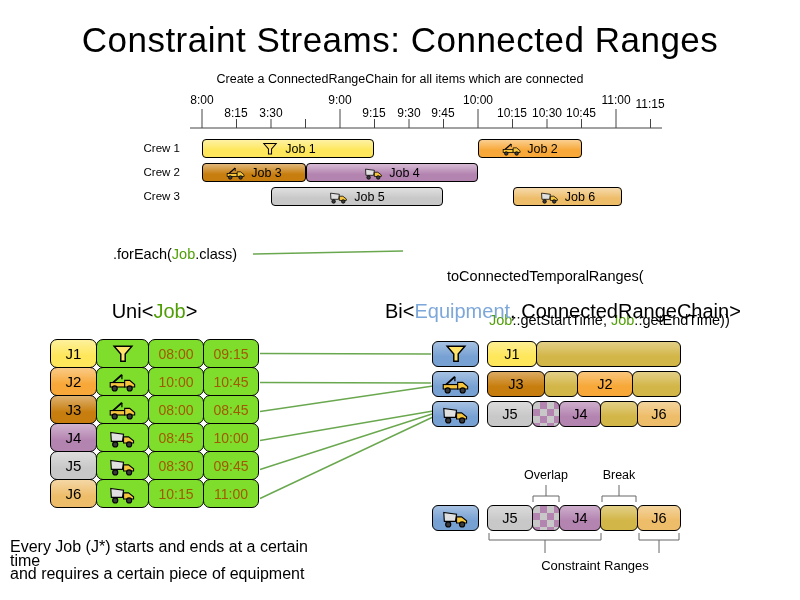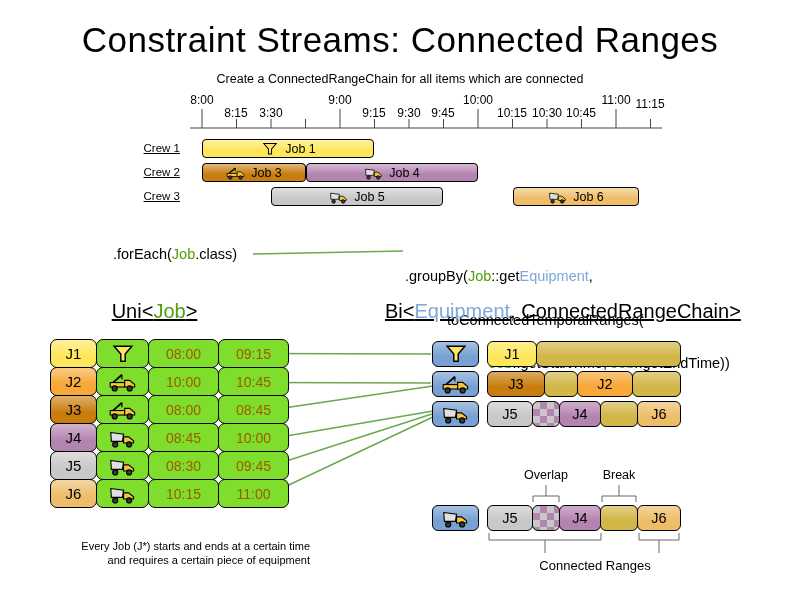--- a/index.html
+++ b/index.html
@@ -6,56 +6,56 @@
   body { font-family:"Liberation Sans", sans-serif; background:#fff; color:#000; }
   .canvas { position:relative; width:800px; height:600px; background:#fff; overflow:hidden; }
 
   .title { position:absolute; top:20px; left:0; width:800px; text-align:center;
            font-size:35px; font-weight:500; letter-spacing:0.5px; }
   .subtitle { position:absolute; top:72px; left:0; width:800px; text-align:center; font-size:12.5px; }
 
   .overlay { position:absolute; left:0; top:0; pointer-events:none; }
 
   .tick-label { position:absolute; transform:translateX(-50%); font-size:12px; white-space:nowrap; }
-  .crew-label { position:absolute; width:62px; text-align:right; font-size:11.5px;text-decoration:underline; }
+  .crew-label { position:absolute; width:62px; text-align:right; font-size:11.5px; }
 
   .bar { position:absolute; height:19px; border:1px solid #000; border-radius:4px;
          display:flex; align-items:center; justify-content:center; gap:5px; font-size:12.5px;
          background-image:linear-gradient(rgba(255,255,255,.45), rgba(255,255,255,0) 60%); }
 
   .code { position:absolute; font-size:14.5px; line-height:14.5px; white-space:pre; }
   .c-green { color:#4f9e05; }
   .c-blue  { color:#7da7d9; }
   .c-gold  { color:#000000; }
 
-  .sec-heading { position:absolute; text-align:center; font-size:20px; white-space:pre;text-decoration:underline; }
+  .sec-heading { position:absolute; text-align:center; font-size:20px; white-space:pre; }
 
   .uni-table { position:absolute; left:50px; top:339px; }
   .uni-row { display:flex; height:29px; }
   .uni-row + .uni-row { margin-top:-1px; }
   .ucell { border:1px solid #000; border-radius:7px; display:flex; align-items:center; justify-content:center; }
   .ulabel { width:47px; font-size:15px; background-image:linear-gradient(rgba(255,255,255,.4), rgba(255,255,255,0) 60%); }
   .uicon  { width:53px; margin-left:-1px; background:#7fde2b; }
-  .utime  { width:71px; margin-left:-1px; background:#7fde2b; font-size:14px; color:#a05a00; }
+  .utime  { width:56px; margin-left:-1px; background:#7fde2b; font-size:14px; color:#a05a00; }
 
   .bi-row { position:absolute; left:432px; display:flex; }
   .eqbox { width:47px; height:26px; background:#78a1d3; border:1px solid #000; border-radius:6px;
            display:flex; align-items:center; justify-content:center;
            background-image:linear-gradient(rgba(255,255,255,.35), rgba(255,255,255,0) 60%); }
   .chain { display:flex; margin-left:8px; }
   .seg { height:26px; border:1px solid #000; border-radius:6px; display:flex; align-items:center;
          justify-content:center; font-size:14.5px;
          background-image:linear-gradient(rgba(255,255,255,.35), rgba(255,255,255,0) 60%); }
   .seg + .seg { margin-left:-1px; }
   .seg.gold { background-color:#d3b648; }
   .seg.checker { background:repeating-conic-gradient(#b484b1 0% 25%, #c8c8c8 0% 50%) 0 0 / 14px 14px; }
 
   .small-label { position:absolute; transform:translateX(-50%); font-size:12.5px; white-space:nowrap; }
-  .note { position:absolute; left:10px; top:540px; width:300px; text-align:right;
-          font-size:11px; line-height:13.5px; }
+  .note { position:absolute; left:10px; top:540px; width:300px; text-align:left;
+          font-size:16px; line-height:13.5px; }
 
   .icon { display:block; }
   .i-bar  { width:20px; height:14px; }
   .i-cell { width:30px; height:20px; }
   .i-eq   { width:30px; height:20px; }
 </style>
 </head>
 <body>
 
 <svg width="0" height="0" style="position:absolute" aria-hidden="true">
@@ -138,49 +138,54 @@
   <span class="crew-label" style="left:118px;top:142px">Crew 1</span>
   <span class="crew-label" style="left:118px;top:166px">Crew 2</span>
   <span class="crew-label" style="left:118px;top:190px">Crew 3</span>
 
   <div class="bar" style="left:202px;top:139px;width:172px;background-color:#fee75a">
     <svg class="icon i-bar">
         <use href="#sym-funnel"></use>
       </svg>
     <span>Job 1</span>
   </div>
+  <div class="bar" style="left:478px;top:139px;width:104px;background-color:#f7a838">
+    <svg class="icon i-bar">
+        <use href="#sym-crane"></use>
+      </svg>
+    <span>Job 2</span>
+  </div>
   <div class="bar" style="left:202px;top:163px;width:104px;background-color:#c87e0f">
     <svg class="icon i-bar">
         <use href="#sym-crane"></use>
       </svg>
     <span>Job 3</span>
   </div>
   <div class="bar" style="left:306px;top:163px;width:172px;background-color:#b484b1">
     <svg class="icon i-bar">
         <use href="#sym-dump-truck"></use>
       </svg>
     <span>Job 4</span>
   </div>
   <div class="bar" style="left:271px;top:187px;width:172px;background-color:#c8c8c8">
     <svg class="icon i-bar">
         <use href="#sym-dump-truck"></use>
       </svg>
     <span>Job 5</span>
   </div>
-  <div class="bar" style="left:513px;top:187px;width:126px;background-color:#eebd6a">
+  <div class="bar" style="left:513px;top:187px;width:109px;background-color:#eebd6a">
     <svg class="icon i-bar">
         <use href="#sym-dump-truck"></use>
       </svg>
     <span>Job 6</span>
   </div>
 
   <div class="code" style="left:113px;top:247px"><span>.forEach(</span><span class="c-green">Job</span><span>.class)</span></div>
 
   <div class="code" style="left:405px;top:240px">
-    <div><span>.groupBy(</span><span class="c-green">Job</span><span>::get</span><span class="c-blue">Equipment</span><span>,</span></div>
     <div style="padding-left:42px">toConnectedTemporalRanges(</div>
     <div style="padding-left:84px"><span class="c-green">Job</span><span>::getStartTime, </span><span class="c-green">Job</span><span>::getEndTime))</span></div>
   </div>
 
   <div class="sec-heading" style="left:50px;top:300px;width:209px"><span>Uni&lt;</span><span class="c-green">Job</span><span>&gt;</span></div>
 
   <div class="sec-heading" style="left:385px;top:300px;width:335px"><span>Bi&lt;</span><span class="c-blue">Equipment</span><span>, </span><span class="c-gold">ConnectedRangeChain</span><span>&gt;</span></div>
 
   <div class="uni-table">
     <div class="uni-row">
@@ -295,20 +300,20 @@
       </div>
     <div class="chain">
       <div class="seg" style="width:46px;background-color:#c8c8c8">J5</div>
       <div class="seg checker" style="width:28px"></div>
       <div class="seg" style="width:42px;background-color:#b484b1">J4</div>
       <div class="seg gold" style="width:38px"></div>
       <div class="seg" style="width:44px;background-color:#eebd6a">J6</div>
     </div>
   </div>
 
-  <span class="small-label" style="left:595px;top:558px;font-size:13px">Connected Ranges</span>
+  <span class="small-label" style="left:595px;top:558px;font-size:13px">Constraint Ranges</span>
 
   <div class="note">
     <div>Every Job (J*) starts and ends at a certain time</div>
     <div>and requires a certain piece of equipment</div>
   </div>
 
 </div>
 
 </body></html>

